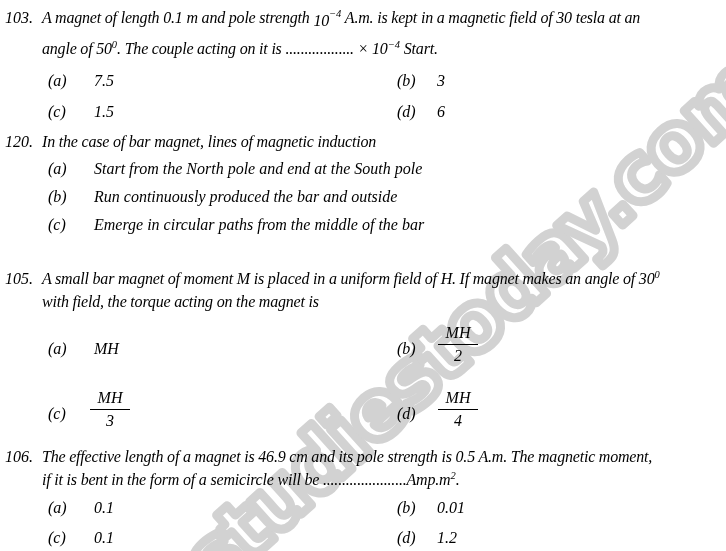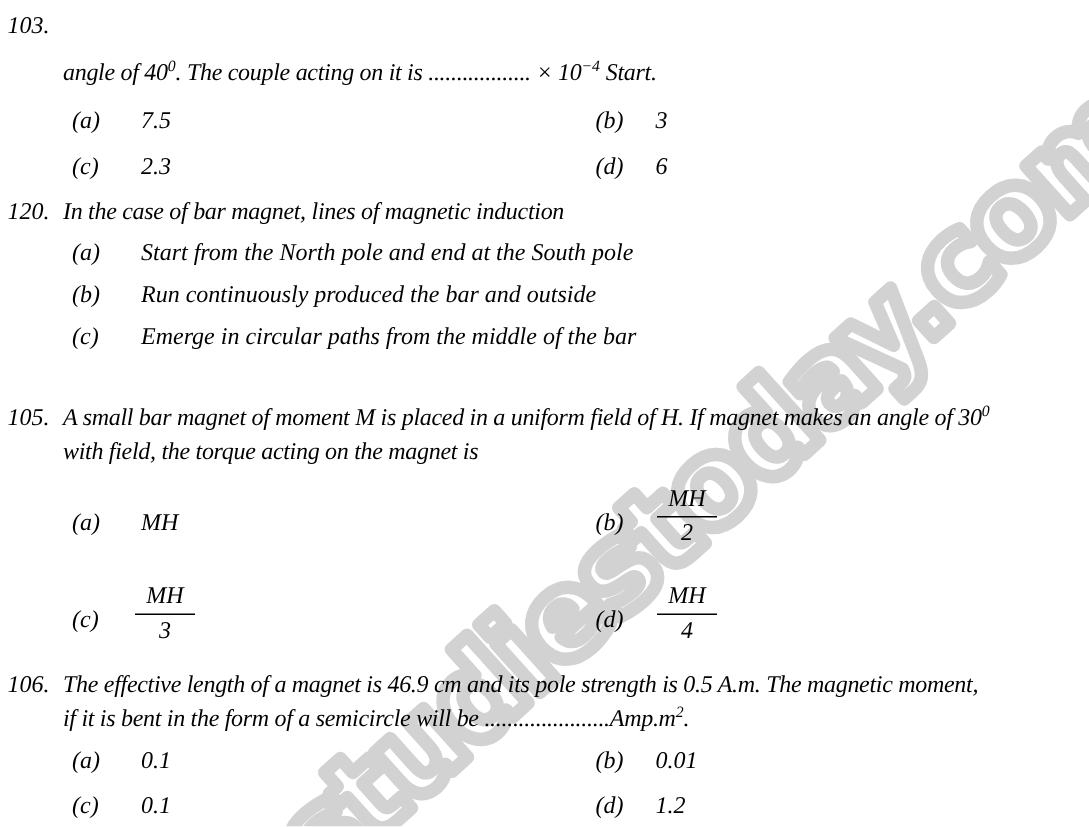--- a/index.html
+++ b/index.html
@@ -27,25 +27,26 @@
 
 <div class="page">
 
   <svg class="wm" width="726" height="551" viewBox="0 0 726 551" aria-hidden="true">
     <text x="215" y="592" transform="rotate(-42 215 592)" font-family="DejaVu Sans, sans-serif" font-size="80" font-weight="bold" letter-spacing="-3" fill="#ffffff" fill-opacity="0" stroke="#d2d2d2" stroke-width="9" stroke-linejoin="round">studiestoday.com</text>
   </svg>
 
   <div class="content">
 
     <div class="qnum" style="left:5px;top:7px">103.</div>
-    <div class="ln" style="left:42px;top:38px"><span>angle of 40</span><sup class="sp">0</sup><span>. The couple acting on it is .................. × 10</span><sup class="sp">−4</sup><span> Start.</span></div>
+    <div class="ln" style="left:42px;top:7px"><span>A magnet of length 0.1 m and pole strength </span><span class="low">10</span><sup class="sp">−4</sup><span> A.m. is kept in a magnetic field of 30 tesla at an</span></div>
+    <div class="ln" style="left:42px;top:38px"><span>angle of 50</span><sup class="sp">0</sup><span>. The couple acting on it is .................. × 10</span><sup class="sp">−4</sup><span> Start.</span></div>
 
     <div class="opt" style="left:48px;top:70px"><span class="ol">(a)</span><span>7.5</span></div>
     <div class="opt" style="left:397px;top:70px"><span class="ol2">(b)</span><span>3</span></div>
-    <div class="opt" style="left:48px;top:101px"><span class="ol">(c)</span><span>2.3</span></div>
+    <div class="opt" style="left:48px;top:101px"><span class="ol">(c)</span><span>1.5</span></div>
     <div class="opt" style="left:397px;top:101px"><span class="ol2">(d)</span><span>6</span></div>
 
     <div class="qnum" style="left:5px;top:131px">120.</div>
     <div class="ln" style="left:42px;top:131px"><span>In the case of bar magnet, lines of magnetic induction</span></div>
 
     <div class="opt" style="left:48px;top:158px"><span class="ol">(a)</span><span>Start from the North pole and end at the South pole</span></div>
     <div class="opt" style="left:48px;top:186px"><span class="ol">(b)</span><span>Run continuously produced the bar and outside</span></div>
     <div class="opt" style="left:48px;top:214px"><span class="ol">(c)</span><span>Emerge in circular paths from the middle of the bar</span></div>
 
     <div class="qnum" style="left:5px;top:268px">105.</div>

